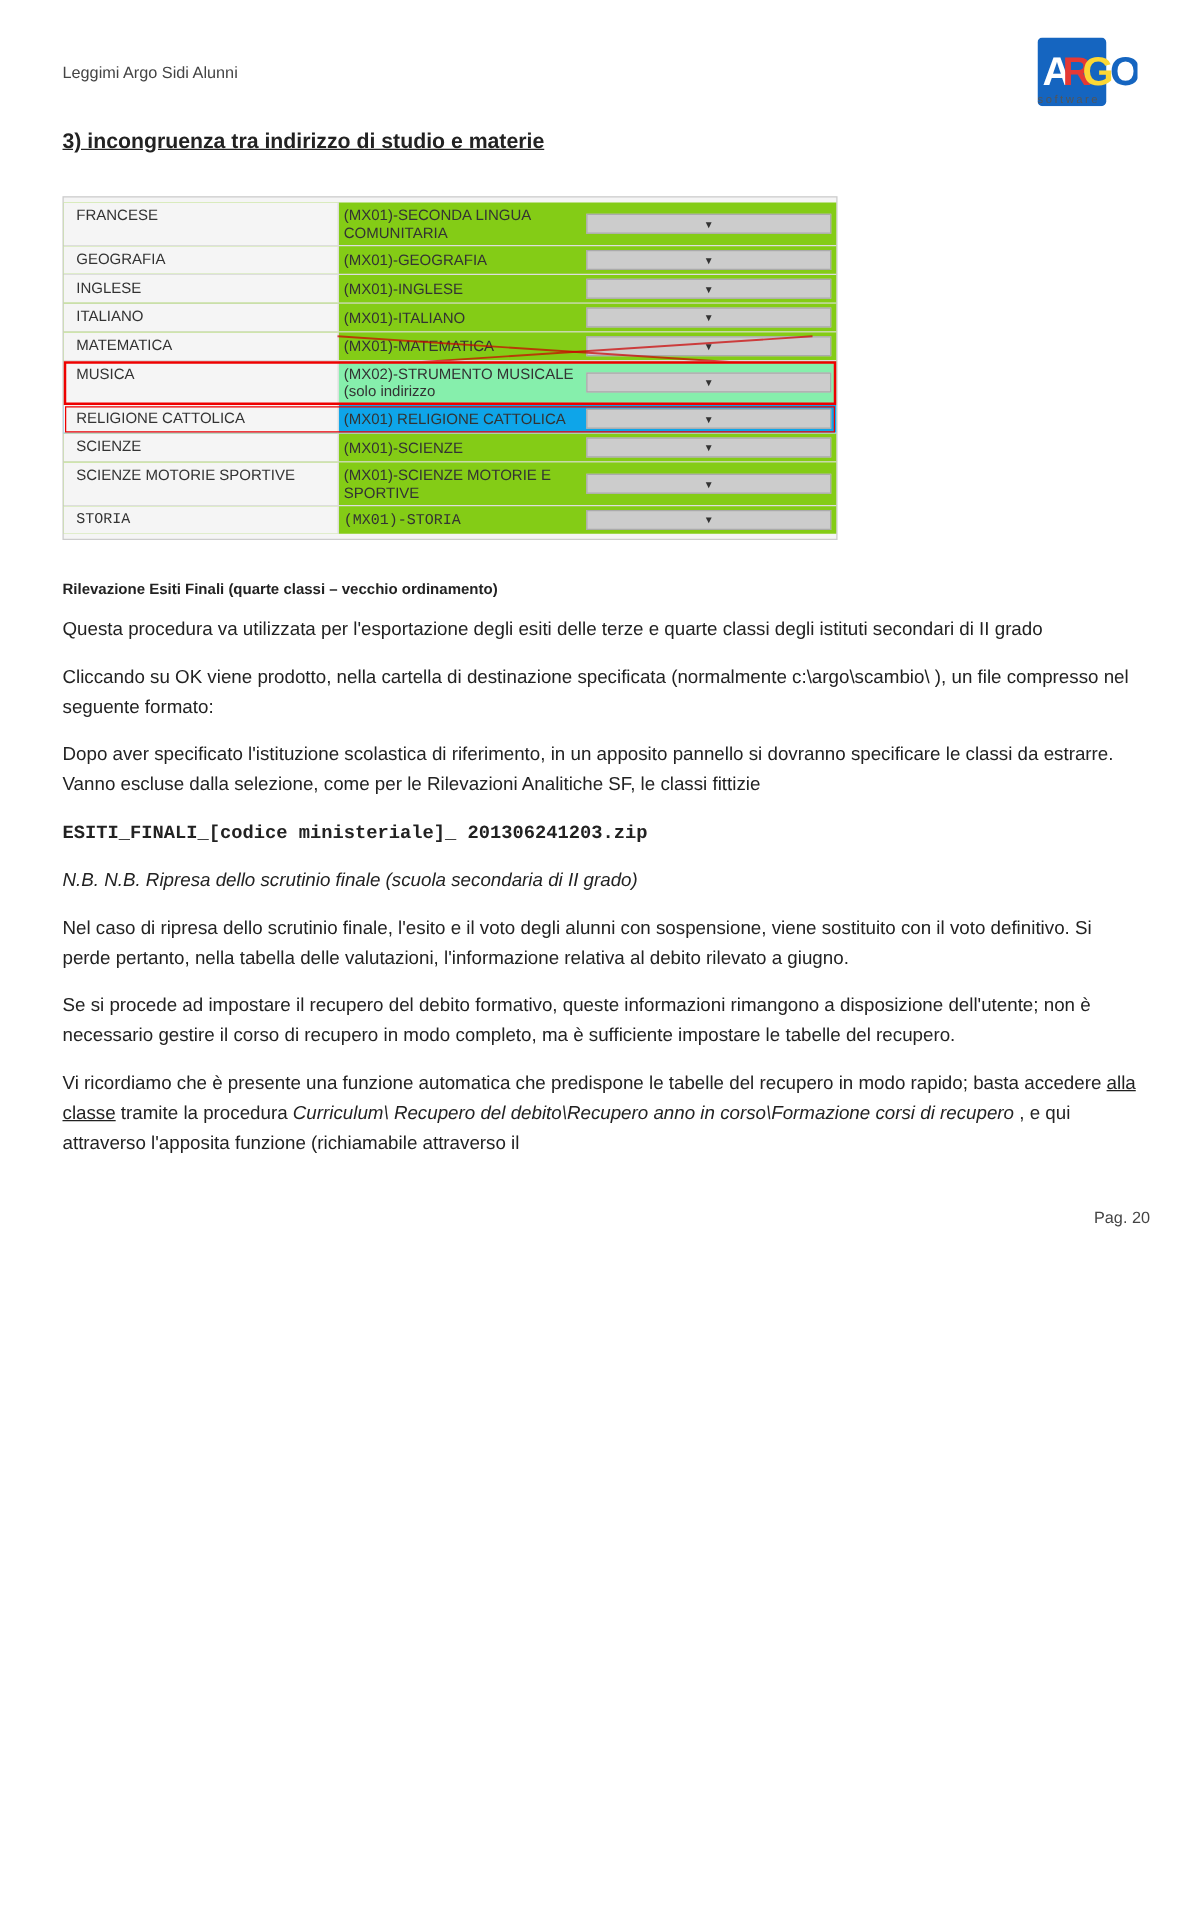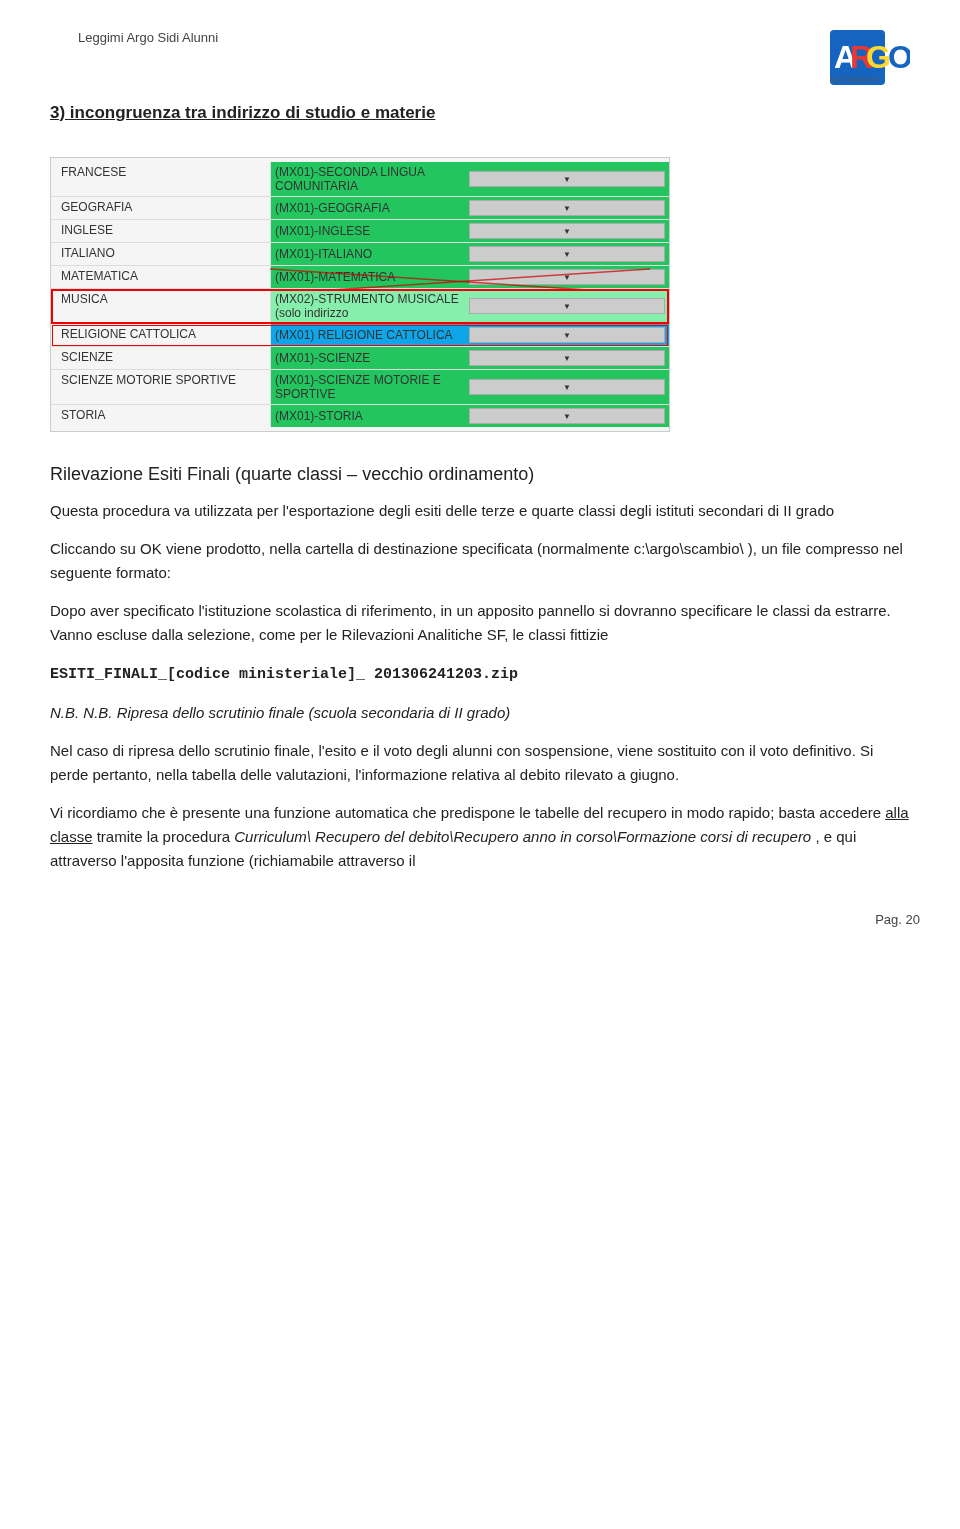--- a/index.html
+++ b/index.html
@@ -12,23 +12,22 @@
       min-height: 1529px;
       position: relative;
     }
     .page {
       padding: 30px 50px 60px 50px;
       position: relative;
     }
     .header {
       display: flex;
       justify-content: space-between;
-      align-items: flex-start;
+      align-items: center;
       margin-bottom: 18px;
-      margin-left: 28px;
     }
     .header-title {
       font-size: 13px;
       color: #444;
     }
     .logo-argo {
       display: flex;
       flex-direction: column;
       align-items: flex-end;
     }
@@ -51,23 +50,23 @@
       border: 1px solid #ccc;
       margin: 18px 0 22px 0;
       background: #f5f5f5;
       padding: 4px 0;
       width: 620px;
     }
     .table-row {
       display: flex;
       border-bottom: 1px solid #ddd;
       font-size: 12px;
-      background: #22c55e;
-    }
-    .table-row:last-child { border-bottom: none; }
+      background: #84cc16;
+    }
+    .table-row:last-child { border-bottom: none; font-family: Liberation Mono, monospace; }
     .table-row.highlighted {
       background: #86efac;
       outline: 2px solid #e00;
       outline-offset: -2px;
       position: relative;
       z-index: 2;
     }
     .table-row.highlighted2 {
       background: #0ea5e9;
       outline: 1.5px solid #e00;
@@ -99,22 +98,22 @@
       background: #ccc;
       border: 1px solid #aaa;
       display: inline-flex;
       align-items: center;
       justify-content: center;
       font-size: 8px;
       cursor: pointer;
       flex-shrink: 0;
     }
     .section-title {
-      font-size: 18px;
-      font-weight: normal;
+      font-size: 12px;
+      font-weight: bold;
       margin-top: 10px;
       margin-bottom: 14px;
     }
     .italic-bold {
       font-style: italic;
       font-weight: normal;
     }
     .underline { text-decoration: underline; }
     .italic { font-style: italic; }
     .code-text {
@@ -284,20 +283,21 @@
     <span class="code-text">ESITI_FINALI_[codice ministeriale]_ 201306241203.zip</span>
   </p>
 
   
   <p>
     <span class="italic-bold">N.B. </span><span class="italic-bold">N.B. Ripresa dello scrutinio finale (scuola secondaria di II grado)</span>
   </p>
 
   <p>Nel caso di ripresa dello scrutinio finale, l'esito e il voto degli alunni con sospensione, viene sostituito con il voto definitivo. Si perde pertanto, nella tabella delle valutazioni, l'informazione relativa al debito rilevato a giugno.</p>
 
+  <p>Se si procede ad impostare il recupero del debito formativo, queste informazioni rimangono a disposizione dell'utente; non è necessario gestire il corso di recupero in modo completo, ma è sufficiente impostare le tabelle del recupero.</p>
 
   <p>
     <span>Vi ricordiamo che è presente una funzione automatica che predispone le tabelle del recupero in modo rapido; basta accedere </span><span class="underline">alla classe</span><span> tramite la procedura </span><span class="italic">Curriculum\ Recupero del debito\Recupero anno in corso\Formazione corsi di recupero</span><span> , e qui attraverso l'apposita funzione (richiamabile attraverso il</span>
   </p>
 
   
   <div class="page-number">Pag. 20</div>
 
 </div>
 

